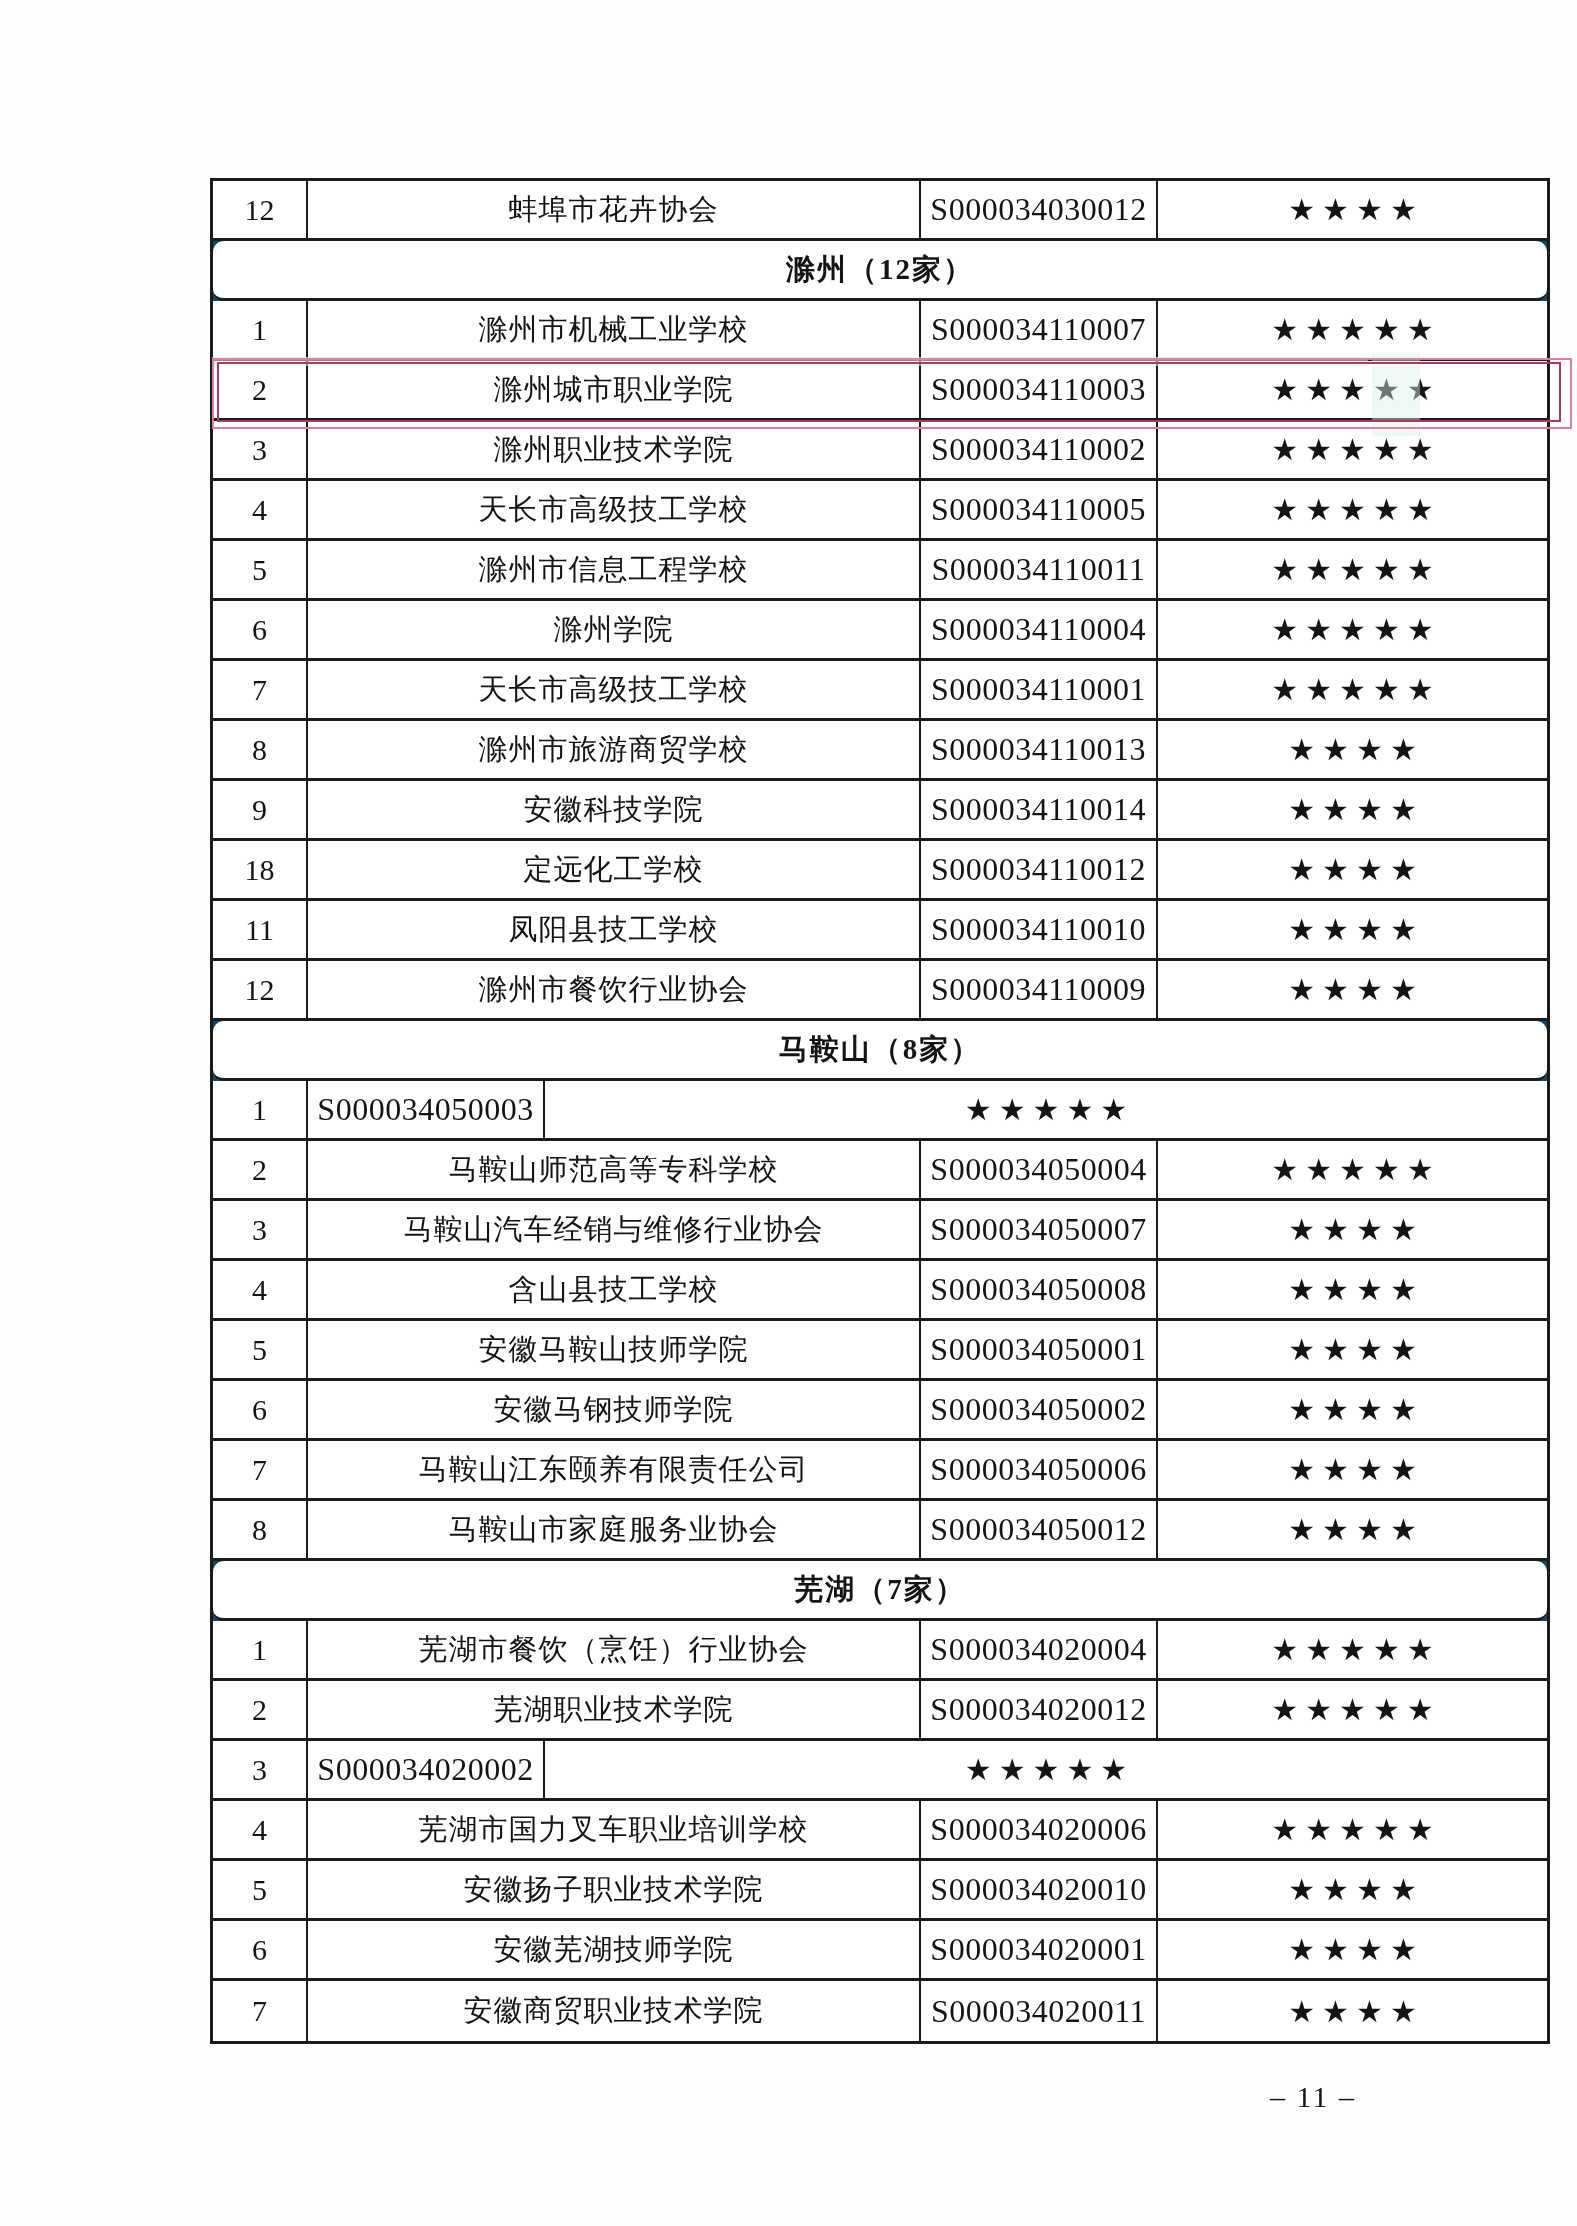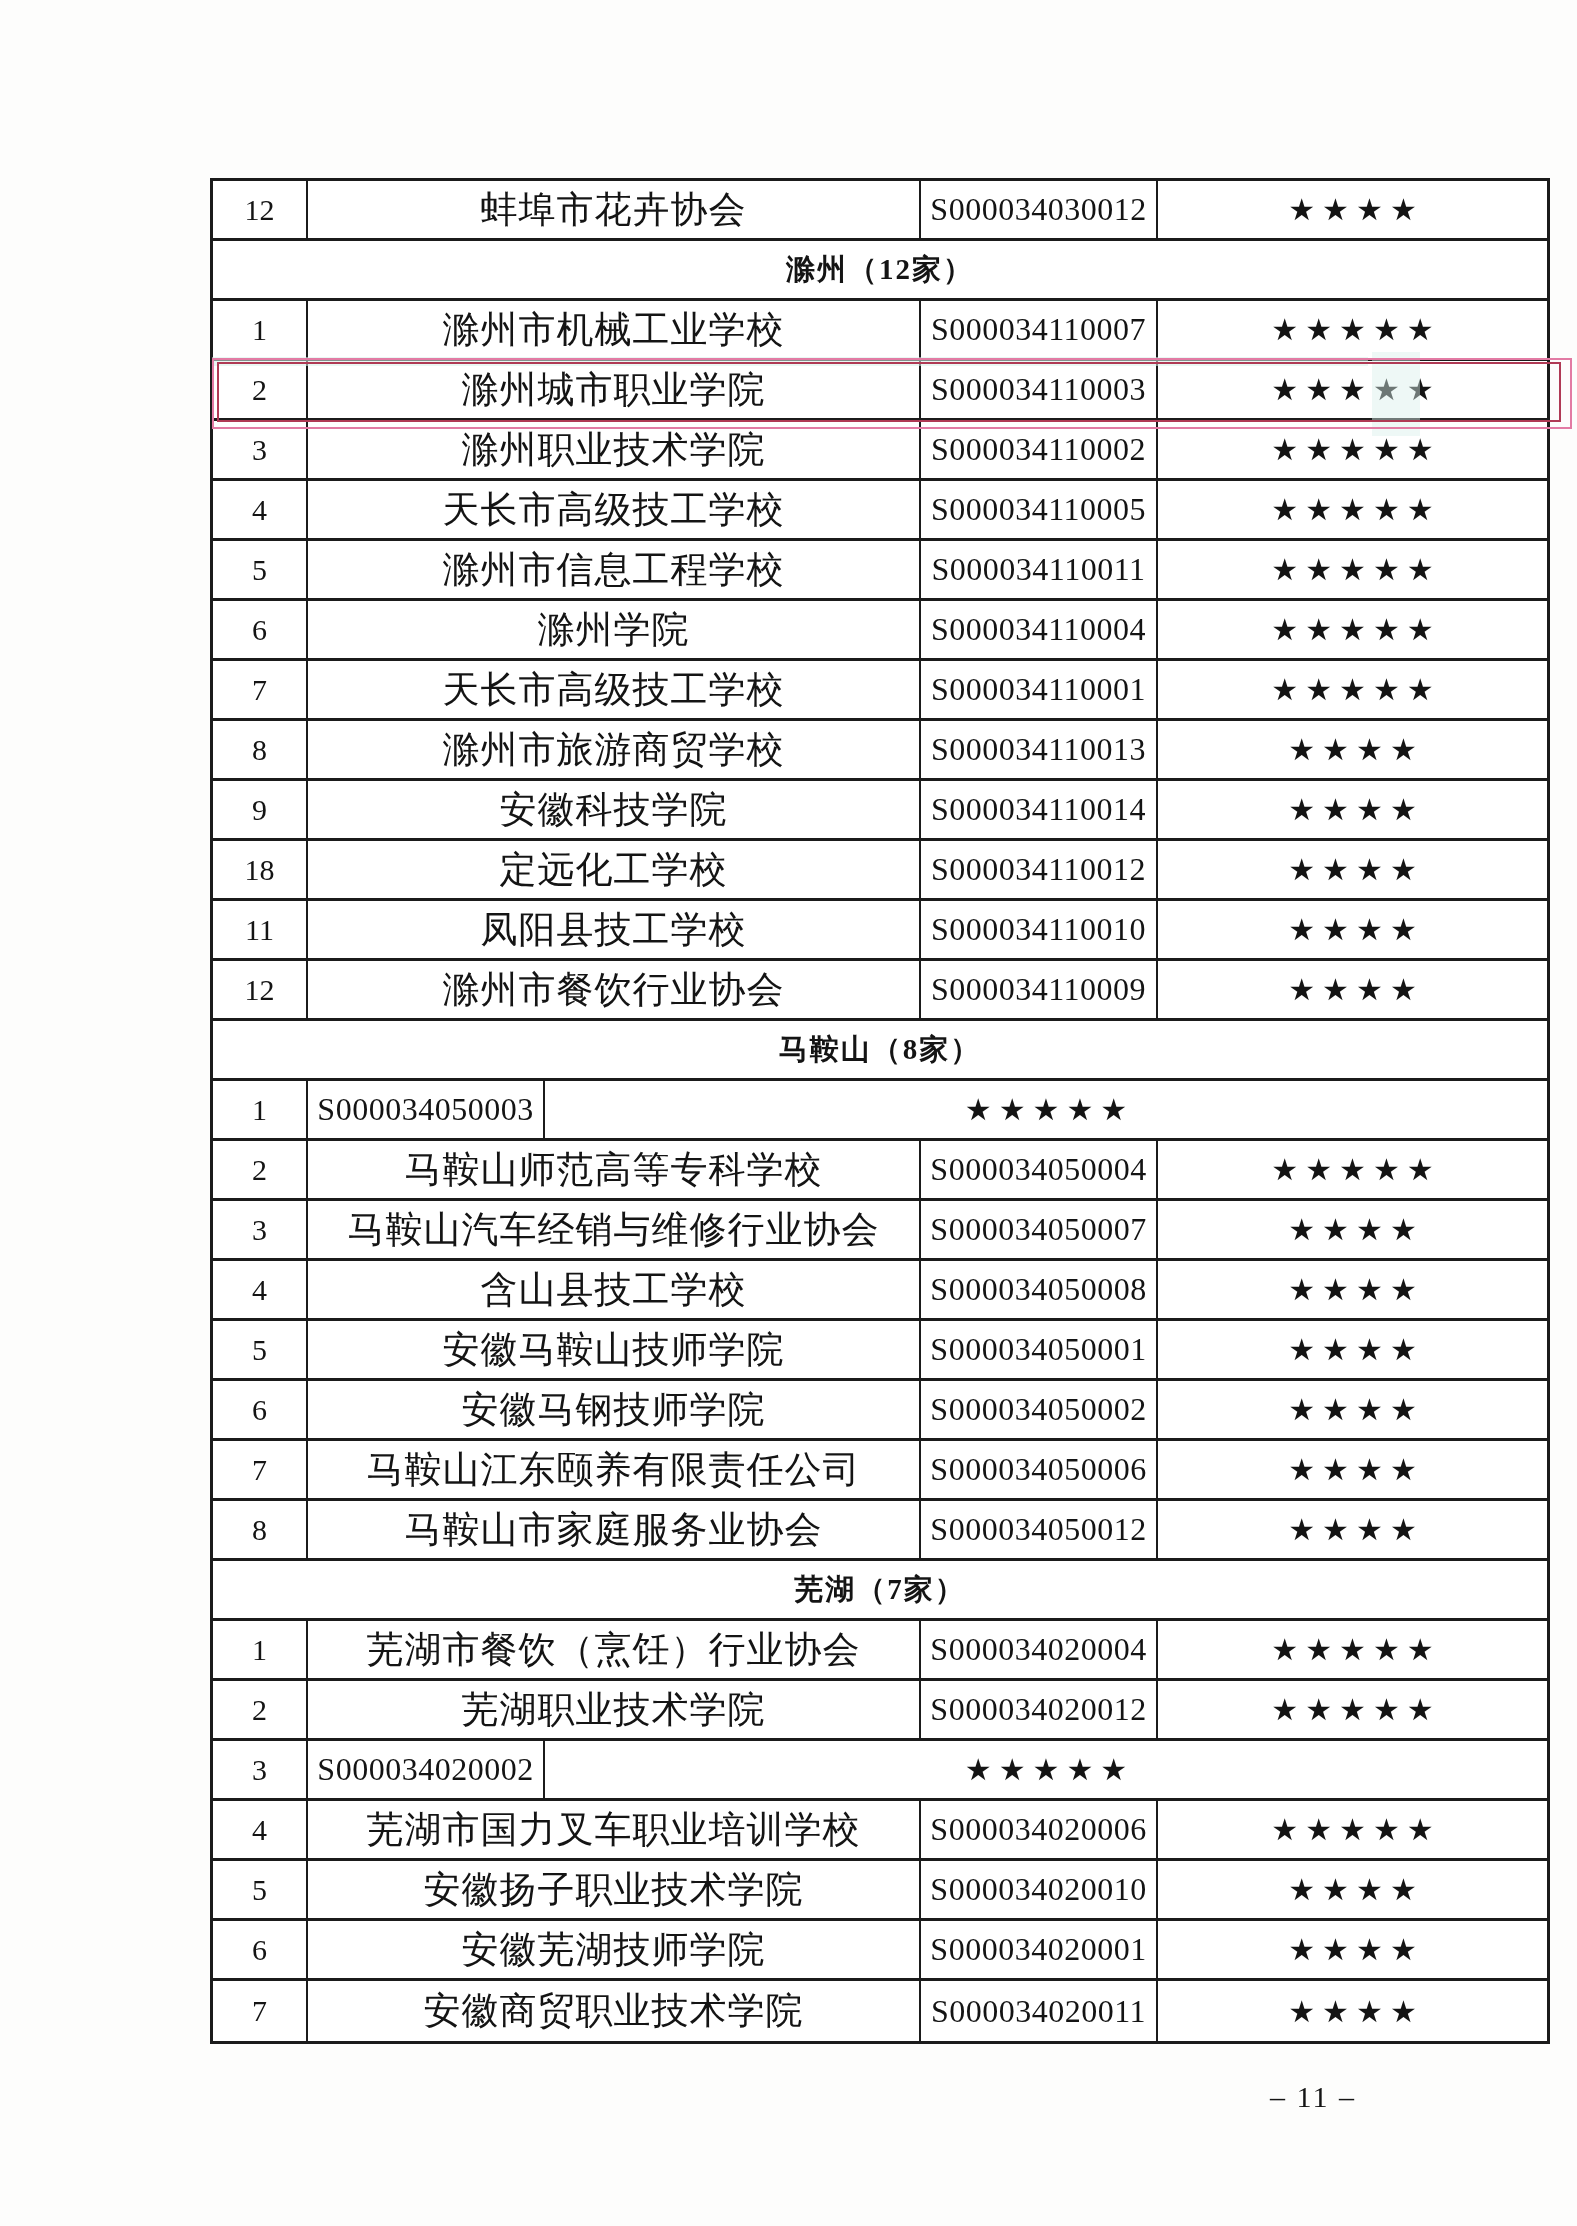--- a/index.html
+++ b/index.html
@@ -21,30 +21,30 @@
     display: flex; height: 60px; box-sizing: border-box;
     border-bottom: 3px solid var(--border-color, #1b1b1b);
     position: relative; background: #fff;
   }
   .t-row:last-child { border-bottom: none; }
   .cell {
     display: flex; align-items: center; justify-content: center;
     box-sizing: border-box; height: 100%; overflow: hidden; white-space: nowrap;
   }
   .cell-num   { width: 95px;  border-right: 2px solid var(--border-color, #1b1b1b); font-size: 30px; }
-  .cell-name  { width: 613px; border-right: 2px solid var(--border-color, #1b1b1b); font-size: 37px; letter-spacing: 1px; }
+  .cell-name  { width: 613px; border-right: 2px solid var(--border-color, #1b1b1b); font-size: 29px; letter-spacing: 1px; }
   .cell-code  { width: 237px; border-right: 2px solid var(--border-color, #1b1b1b); font-size: 32px; letter-spacing: 0.5px; }
   .cell-stars { flex: 1; font-size: 30px; letter-spacing: 7px; padding-left: 7px; }
 
   .section-row {
     display: flex; align-items: center; justify-content: center;
     height: 60px; box-sizing: border-box;
     border-bottom: 3px solid var(--border-color, #1b1b1b);
     font-weight: bold; font-size: 29px; letter-spacing: 2px;
-    background: #fff; position: relative;
+    background: #fff; position: relative; border-radius: 11px;
   }
 
   .hl-outer {
     position: absolute; left: -1px; top: -3px; right: -25px; bottom: -11px;
     border: 2px solid var(--hl-outer, #e27ba4);
     pointer-events: none; z-index: 4;
   }
   .hl-inner {
     position: absolute; left: 4px; top: 1px; right: -14px; bottom: -4px;
     border: 2px solid var(--hl-inner, #b03a55);

